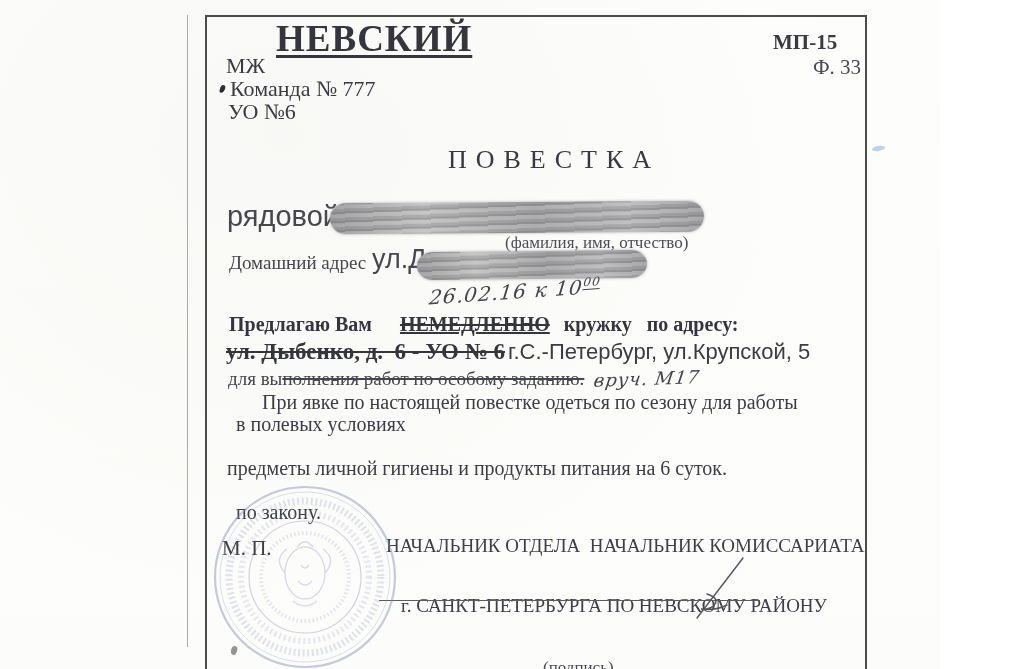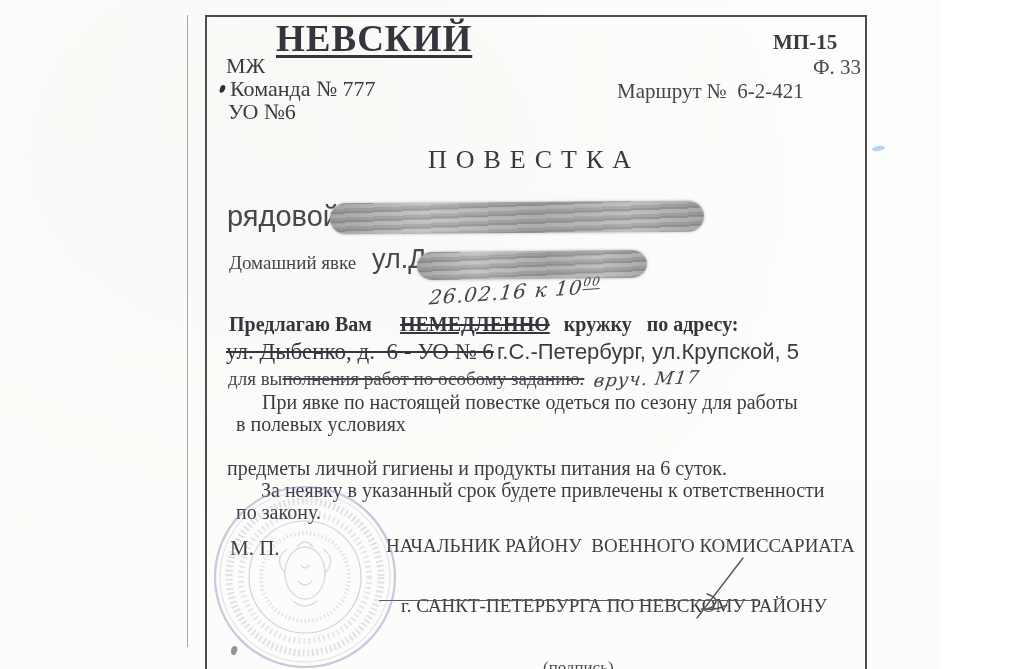--- a/index.html
+++ b/index.html
@@ -21,21 +21,21 @@
   
   .nevsky{left:276px;top:20px;font-size:37px;font-weight:bold;letter-spacing:1px;
     text-decoration:underline;text-decoration-thickness:2.5px;text-underline-offset:4px;color:#35353d;}
   .mp15{left:737px;top:31px;font-size:21px;font-weight:bold;margin-left:36px;}
   .mzh{left:226px;top:54px;font-size:22px;}
   .f48{left:813px;top:56px;font-size:21px;color:#4a4a52;}
   .team{left:230px;top:77px;font-size:22px;}
   .route{left:617px;top:80px;font-size:21px;color:#45454d;}
   .unit{left:228px;top:100px;font-size:22px;}
   .title{left:205px;top:146px;width:658px;text-align:center;font-size:26px;
-    letter-spacing:9px;color:#383840;}
+    letter-spacing:9px;color:#383840;padding-left:20px;}
   
   .rank{left:227px;top:201px;font-size:29px;color:#47474d;}
   .smudge{position:absolute;border-radius:16px/50%;
     background:
       repeating-linear-gradient(178deg, rgba(110,110,112,.45) 0 2px, rgba(200,200,200,.25) 2px 6px, rgba(140,140,142,.4) 6px 9px),
       linear-gradient(90deg,#98989a,#c6c6c6 25%,#a4a4a6 55%,#bdbdbf 80%,#9e9ea0);
     box-shadow:0 0 3px rgba(150,150,150,.7);filter:blur(.4px);}
   .smudge1{left:330px;top:202px;width:374px;height:31px;transform:rotate(-.4deg);}
   .smudge2{left:417px;top:251px;width:230px;height:28px;transform:rotate(-.6deg);}
   .name-caption{left:505px;top:234px;font-size:17px;color:#4c4c54;}
@@ -44,32 +44,32 @@
   
   .hand{font-family:"DejaVu Serif", serif;font-style:italic;color:#43434a;}
   .hand-date{left:430px;top:281px;font-size:20px;transform:skewX(-10deg) rotate(-4deg);letter-spacing:1px;}
   .hand-date .sup{font-size:12px;vertical-align:super;border-bottom:1.2px solid #43434a;}
   .hand-note{display:inline-block;font-size:18px;transform:skewX(-10deg) rotate(-2deg);margin-left:10px;letter-spacing:1px;}
   
   .propose{left:229px;top:314px;font-size:20px;font-weight:bold;color:#35353d;}
   .urgency{margin:0 14px 0 28px;text-decoration:underline line-through;
     text-decoration-thickness:2px;}
   .addr-line{left:226px;top:340px;}
-  .addr-old{font-size:23px;font-weight:normal;text-decoration:line-through;
+  .addr-old{font-size:23px;font-weight:bold;text-decoration:line-through;
     text-decoration-thickness:2px;color:#35353d;}
   .addr-new{font-family:"Liberation Sans", sans-serif;font-size:22px;color:#3b3b42;margin-left:-3px;}
   .purpose{left:228px;top:369px;font-size:19px;color:#45454d;}
   .struck{text-decoration:line-through;text-decoration-thickness:1.5px;}
   
   .inst{font-size:20px;color:#3c3c44;}
   .i1{left:262px;top:392px;} .i2{left:236px;top:414px;}
   .i3{left:262px;top:436px;} .i4{left:227px;top:458px;}
   .i5{left:261px;top:480px;} .i6{left:236px;top:502px;}
   
-  .mp-abbr{left:230px;top:537px;font-size:21px;color:#3f3f47;z-index:3;}
+  .mp-abbr{left:222px;top:537px;font-size:21px;color:#3f3f47;z-index:3;}
   .off1{left:386px;top:536px;font-size:19px;color:#3e3e48;}
   .off2{left:401px;top:561px;font-size:19px;color:#3e3e48;margin-top:35px;}
   .sig-line{left:379px;top:600px;width:381px;height:1.4px;background:#5c5c5c;}
   .sig-caption{left:543px;top:619px;font-size:17px;color:#4a4a52;margin-top:40px;}
   .stamp-svg{left:205px;top:477px;z-index:2;pointer-events:none;}
   .sig-svg{left:655px;top:550px;z-index:3;pointer-events:none;}
   
   .speck-comma{left:220px;top:85px;width:5px;height:8px;background:#2d2d33;border-radius:60% 40% 70% 30%;transform:rotate(15deg);}
   .speck-blue{left:872px;top:146px;width:13px;height:5px;background:#a9c9e6;border-radius:50%;opacity:.8;transform:rotate(-8deg);}
   .speck-bottom{left:231px;top:646px;width:6px;height:9px;background:#7a7a80;border-radius:50% 50% 40% 60%;opacity:.8;transform:rotate(20deg);}
@@ -80,47 +80,46 @@
 <div id="scan">
 
   <div class="abs scan-line"></div>
   <div class="abs doc-border"></div>
 
   <div class="abs txt nevsky">НЕВСКИЙ</div>
   <div class="abs txt serif mp15">МП-15</div>
   <div class="abs txt serif mzh">МЖ</div>
   <div class="abs txt serif f48">Ф. 33</div>
   <div class="abs txt serif team">Команда № 777</div>
-  <div class="abs txt serif route">Маршрут №  6-2-421</div>
   <div class="abs txt serif unit">УО №6</div>
 
   <div class="abs txt title">ПОВЕСТКА</div>
 
   <div class="abs txt sans rank">рядовой</div>
   <div class="smudge smudge1"></div>
-  <div class="abs txt serif addr-label">Домашний явке</div>
+  <div class="abs txt serif name-caption">(фамилия, имя, отчество)</div>
+  <div class="abs txt serif addr-label">Домашний адрес</div>
   <div class="abs txt sans addr-prefix">ул.Д</div>
   <div class="smudge smudge2"></div>
 
   <div class="abs txt hand hand-date"><span>26.02.16 к 10</span><span class="sup">00</span></div>
 
   <div class="abs txt serif propose"><span>Предлагаю Вам</span><span class="urgency">НЕМЕДЛЕННО</span><span>кружку   по адресу:</span></div>
 
   <div class="abs txt addr-line"><span class="addr-old">ул. Дыбенко, д.  6 - УО № 6</span><span class="addr-new"> г.С.-Петербург, ул.Крупской, 5</span></div>
 
   <div class="abs txt serif purpose"><span>для вы</span><span class="struck">полнения работ по особому заданию.</span><span class="hand hand-note">вруч. М17</span></div>
 
   <div class="abs txt serif inst i1">При явке по настоящей повестке одеться по сезону для работы</div>
   <div class="abs txt serif inst i2">в полевых условиях</div>
   <div class="abs txt serif inst i4">предметы личной гигиены и продукты питания на 6 суток.</div>
-  <div class="abs txt serif inst i5">За неявку в указанный срок будете привлечены к ответственности</div>
   <div class="abs txt serif inst i6">по закону.</div>
 
   <div class="abs txt serif mp-abbr">М. П.</div>
-  <div class="abs txt serif off1">НАЧАЛЬНИК РАЙОНУ  ВОЕННОГО КОМИССАРИАТА</div>
+  <div class="abs txt serif off1">НАЧАЛЬНИК ОТДЕЛА  НАЧАЛЬНИК КОМИССАРИАТА</div>
   <div class="abs txt serif off2">г. САНКТ-ПЕТЕРБУРГА ПО НЕВСКОМУ РАЙОНУ</div>
   <div class="abs sig-line"></div>
   <div class="abs txt serif sig-caption">(подпись)</div>
 
   <svg class="abs stamp-svg" width="206" height="192" viewBox="0 0 206 192">
     <g stroke="#7d83b5" fill="none">
       <circle cx="100" cy="100" r="90" stroke-width="2.2" opacity="0.42"></circle>
       <circle cx="100" cy="100" r="85" stroke-width="1" opacity="0.25"></circle>
       <circle cx="100" cy="100" r="76" stroke-width="7" stroke-dasharray="2 2.6" opacity="0.22"></circle>
       <circle cx="100" cy="100" r="64" stroke-width="6" stroke-dasharray="2 3" opacity="0.18"></circle>

